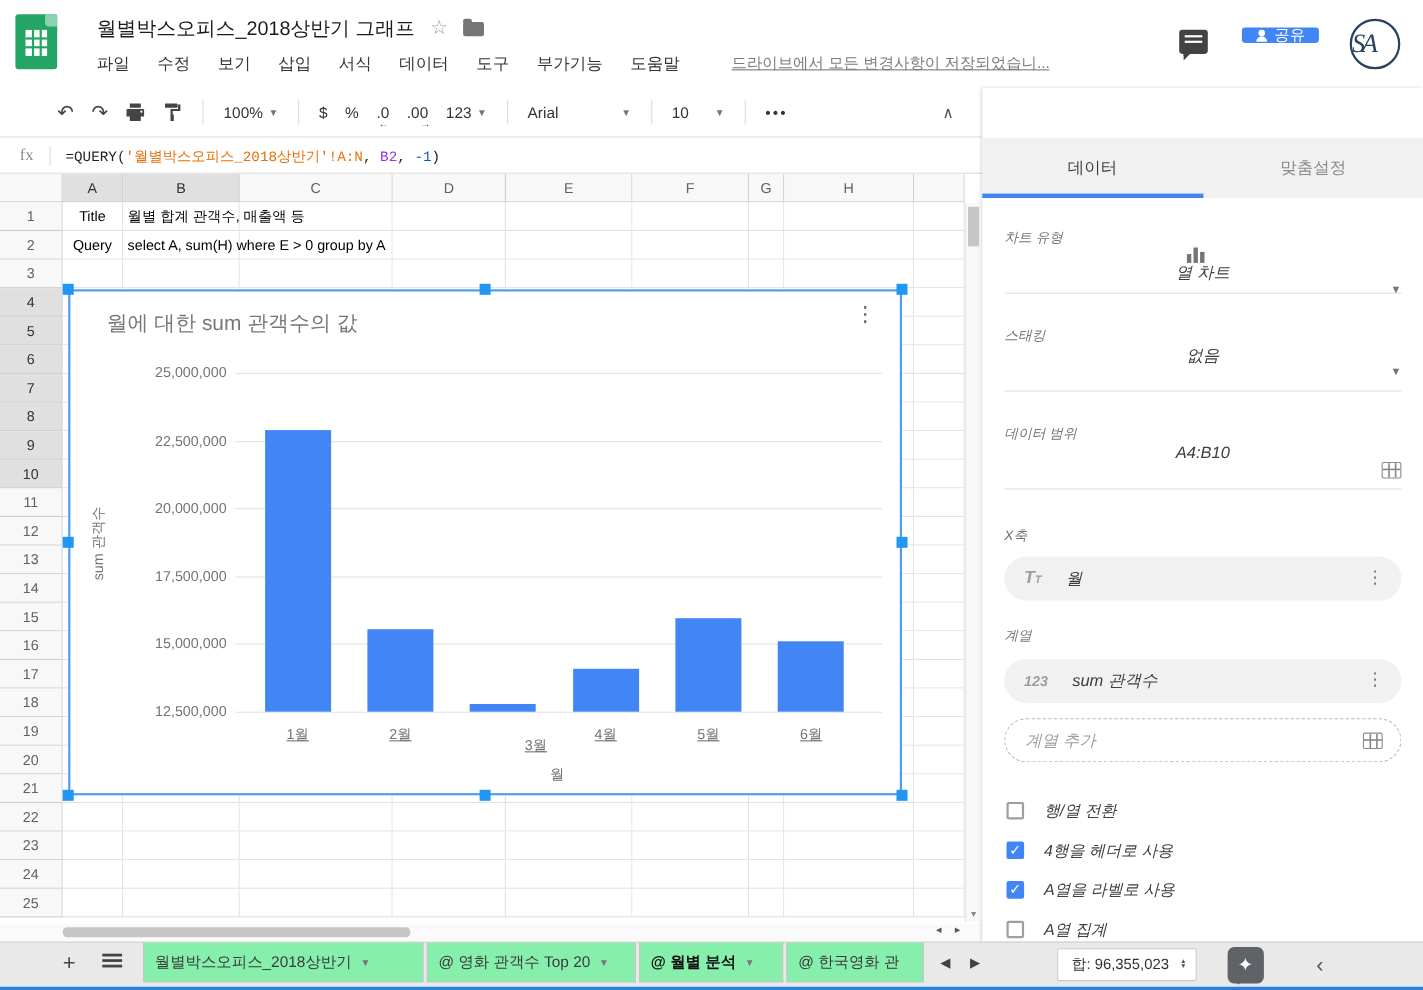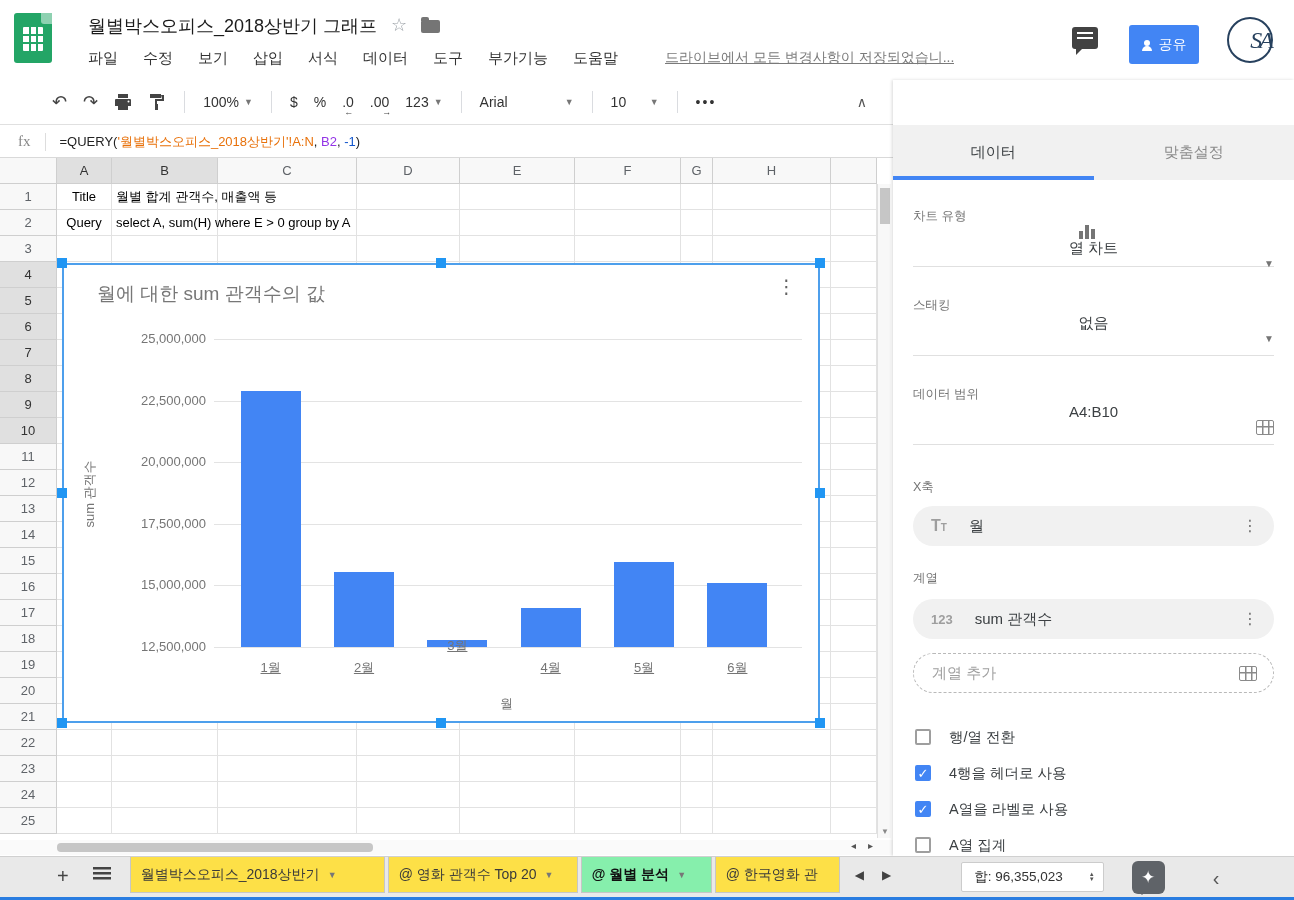--- a/index.html
+++ b/index.html
@@ -18,44 +18,44 @@
   #doc-title { font-size:18px; color:#1b1b1b; white-space:nowrap; }
   #star-icon { font-size:18px; color:#9aa0a6; margin-top:-2px; }
   #folder-icon { width:19px; height:13px; background:#757575; border-radius:2px; position:relative; }
   #folder-icon:before { content:""; position:absolute; left:0; top:-3px; width:8px; height:4px; background:#757575; border-radius:2px 2px 0 0; }
   #menu-row { left:88px; top:46px; height:24px; display:flex; align-items:center; }
   .menu-item { font-size:15px; color:#333; margin-right:25px; cursor:default; }
   #save-status { font-size:14px; color:#7a7a7a; text-decoration:underline; margin-left:22px; white-space:nowrap; max-width:360px; overflow:hidden; }
   #comment-btn { left:1072px; top:27px; width:26px; height:22px; background:#424242; border-radius:3px; }
   #comment-btn:before { content:""; position:absolute; left:4px; bottom:-6px; border:4px solid transparent; border-top-color:#424242; border-left-color:#424242; }
   #comment-btn .line { position:absolute; left:5px; width:16px; height:2px; background:#fff; }
-  #share-btn { left:1129px; top:25px; width:70px; height:39px; background:#4285f4; border-radius:3px; display:flex; align-items:center; justify-content:center; gap:7px; color:#fff; font-size:14px; }
+  #share-btn { left:1129px; top:25px; width:70px; height:14px; background:#4285f4; border-radius:3px; display:flex; align-items:center; justify-content:center; gap:7px; color:#fff; font-size:14px; }
   .person-icon { width:10px; height:10px; position:relative; }
   .person-icon:before { content:""; position:absolute; left:2px; top:0; width:6px; height:6px; border-radius:50%; background:#fff; }
   .person-icon:after { content:""; position:absolute; left:0; top:6px; width:10px; height:5px; border-radius:5px 5px 0 0; background:#fff; }
-  #avatar { left:1227px; top:17px; width:46px; height:46px; border-radius:50%; border:2px solid #27415e; display:flex; align-items:center; justify-content:flex-end; background:#fff; }
+  #avatar { left:1227px; top:17px; width:46px; height:46px; border-radius:50%; border:2px solid #27415e; display:flex; align-items:center; justify-content:flex-start; background:#fff; }
   #avatar span { font-family:"Liberation Serif",serif; font-style:italic; font-size:24px; color:#27415e; letter-spacing:-3px; }
 
   
   #toolbar { left:0; top:80px; width:893px; height:45px; background:#fff; border-bottom:1px solid #e0e0e0; display:flex; align-items:center; color:#444; }
   .tb-icon { font-size:18px; color:#444; text-align:center; }
   .tb-sep { width:1px; height:22px; background:#dadce0; margin:0 10px; }
   .tb-btn { display:flex; align-items:center; justify-content:center; height:30px; padding:0 8px; cursor:default; }
   .caret { font-size:9px; color:#777; margin-left:5px; }
   .tb-txt { font-size:14px; color:#333; }
   .dec-wrap { position:relative; font-size:14px; color:#333; }
   .dec-wrap .arr { position:absolute; font-size:9px; color:#444; bottom:-7px; }
   svg.icon { display:block; }
   #collapse-btn { margin-left:auto; margin-right:26px; font-size:14px; color:#555; }
 
   
   #formulabar { left:0; top:126px; width:893px; height:32px; background:#fff; border-bottom:1px solid #d9d9d9; display:flex; align-items:center; }
   #fx { font-family:"Liberation Serif",serif; font-size:15px; color:#888; margin:0 14px 0 18px; }
   #fx-sep { width:1px; height:18px; background:#ddd; margin-right:14px; }
-  #formula-text { font-family:Liberation Sans, sans-serif; font-size:13px; white-space:nowrap; }
+  #formula-text { font-family:Liberation Mono, monospace; font-size:13px; white-space:nowrap; }
 
   
   #grid { left:0; top:158px; width:877px; height:680px; display:grid; grid-auto-rows:26px; background:#fff; overflow:hidden; }
   .ghead { background:#f8f8f8; border-right:1px solid #cfcfcf; border-bottom:1px solid #cfcfcf; font-size:13px; color:#5f6368; display:flex; align-items:center; justify-content:center; }
   .ghead.hl { background:#e0e0e0; color:#333; }
   .gcell { border-right:1px solid #e2e2e2; border-bottom:1px solid #e2e2e2; font-size:13px; color:#000; position:relative; background:#fff; }
   .gcell span.val { position:absolute; left:0; top:0; height:25px; line-height:25px; padding:0 4px; white-space:nowrap; z-index:2; }
   .gcell span.center { width:100%; text-align:center; }
 
   
@@ -81,21 +81,21 @@
 
   
   #panel { left:893px; top:80px; width:401px; height:776px; background:#fff; box-shadow:-1px 0 3px rgba(0,0,0,.15); }
   #panel-header { position:absolute; left:0; top:0; width:401px; height:45px; background:#616161; color:#fff; display:flex; align-items:center; padding:0 20px 0 32px; }
   #panel-title { font-size:16px; flex:1; }
   #panel-close { font-size:20px; color:#fff; }
   #panel-tabs { position:absolute; left:0; top:45px; width:401px; height:55px; background:#f1f1f1; display:flex; }
   .ptab { flex:1; display:flex; align-items:center; justify-content:center; font-size:15px; color:#8a8a8a; position:relative; }
   .ptab.active { color:#3c4043; }
   .ptab.active:after { content:""; position:absolute; left:0; bottom:0; width:100%; height:4px; background:#4285f4; }
-  #panel-body { position:absolute; left:0; top:100px; width:401px; bottom:0; padding:0 20px; }
+  #panel-body { position:absolute; left:0; top:100px; width:401px; bottom:0; padding:0 20px;font-style:italic; }
   .sec-label { font-size:12.5px; color:#757575; }
   .sel-row { display:flex; align-items:center; height:42px; border-bottom:1px solid #e0e0e0; font-size:15px; color:#3c4043;flex-direction:column; }
   .sel-caret { margin-left:auto; font-size:10px; color:#757575; }
   .ctype-icon { display:inline-flex; align-items:flex-end; gap:2px; height:14px; margin-right:14px; }
   .ctype-icon i { display:block; width:4px; background:#757575; }
   .grid-icon { margin-left:auto; width:18px; height:15px; border:1.5px solid #8a8a8a; border-radius:2px;
     background-image:linear-gradient(#8a8a8a,#8a8a8a),linear-gradient(#8a8a8a,#8a8a8a),linear-gradient(#8a8a8a,#8a8a8a); background-size:100% 1.5px,1.5px 100%,1.5px 100%; background-position:0 5px,5px 0,10.5px 0; background-repeat:no-repeat; }
   .pill { display:flex; align-items:center; height:40px; background:#f1f1f1; border-radius:20px; padding:0 16px 0 18px; font-size:15px; color:#3c4043; }
   .pill .picon { color:#9e9e9e; font-weight:bold; margin-right:22px; }
   .tt-icon { font-size:10px; letter-spacing:0; }
@@ -105,25 +105,25 @@
   .cb-row { display:flex; align-items:center; height:36px; gap:18px; padding-left:2px; }
   .cb { width:16px; height:16px; border:2px solid #9e9e9e; border-radius:2px; }
   .cb.on { background:#4285f4; border-color:#4285f4; color:#fff; font-size:13px; font-weight:bold; display:flex; align-items:center; justify-content:center; }
   .cb-label { font-size:14.5px; color:#3c4043; }
 
   
   #bottombar { left:0; top:856px; width:1294px; height:41px; background:#e9e9e9; border-top:1px solid #d0d0d0; display:flex; align-items:flex-start; }
   #add-sheet { margin:8px 0 0 57px; font-size:20px; color:#444; }
   #all-sheets { margin:10px 0 0 24px; width:18px; height:14px; background-image:linear-gradient(#444,#444),linear-gradient(#444,#444),linear-gradient(#444,#444); background-size:18px 2.5px; background-position:0 0,0 5px,0 10px; background-repeat:no-repeat; }
   #sheet-tabs { display:flex; margin-left:19px; height:36px; }
-  .stab { height:36px; border:1px solid #c6c6c6; border-top:none; background:#fde047; display:flex; align-items:center; padding:0 10px; font-size:14px; color:#3a3a3a; white-space:nowrap; overflow:hidden; margin-right:3px; }
+  .stab { height:36px; border:1px solid #c6c6c6; border-top:none; background:#86efac; display:flex; align-items:center; padding:0 10px; font-size:14px; color:#3a3a3a; white-space:nowrap; overflow:hidden; margin-right:3px; }
   .stab .caret { margin-left:8px; }
   .stab.active { background:#86efac; font-weight:bold; color:#111; border-color:#c6c6c6; }
   #tab-nav { display:flex; gap:18px; margin:11px 0 0 12px; font-size:12px; color:#424242; }
-  #sum-box { margin:5px 0 0 70px; height:30px; background:#fff; border:1px solid #ccc; border-radius:2px; display:flex; align-items:center; padding:0 8px 0 12px; font-size:13.5px; color:#333; gap:26px; }
+  #sum-box { margin:5px 0 0 70px; height:30px; background:#fff; border:1px solid #ccc; border-radius:2px; display:flex; align-items:center; padding:0 8px 0 12px; font-size:13.5px; color:#333; gap:10px; }
   #sum-spin { display:flex; flex-direction:column; font-size:6px; color:#555; line-height:5px; }
   #explore-btn { margin:4px 0 0 28px; width:33px; height:33px; background:#5f6368; border-radius:6px; color:#fff; display:flex; align-items:center; justify-content:center; font-size:17px; position:relative; }
   #explore-btn:after { content:""; position:absolute; left:6px; bottom:-5px; border:4px solid transparent; border-top-color:#5f6368; }
   #panel-collapse { margin:10px 0 0 48px; font-size:20px; color:#555; }
   #bottom-edge { left:0; top:897px; width:1294px; height:3px; background:#2a7de1; z-index:30; }
 </style>
 </head>
 <body>
 
 <div id="topbar" class="abs">
@@ -523,21 +523,21 @@
       <div class="ytick" style="left: 52px; top: 189.2px;">20,000,000</div>
       <div class="gridline" style="left: 150px; top: 135.6px; width: 588px;"></div>
       <div class="ytick" style="left: 52px; top: 127.6px;">22,500,000</div>
       <div class="gridline" style="left: 150px; top: 74px; width: 588px;"></div>
       <div class="ytick" style="left: 52px; top: 66px;">25,000,000</div>
       <div class="bar" style="left: 176.667px; top: 125.744px; width: 60px; height: 256.256px; background: rgb(66, 133, 244);"></div>
       <div class="xtick" style="left: 166.667px; top: 394px;">1월</div>
       <div class="bar" style="left: 270px; top: 306.848px; width: 60px; height: 75.152px; background: rgb(66, 133, 244);"></div>
       <div class="xtick" style="left: 260px; top: 394px;">2월</div>
       <div class="bar" style="left: 363.333px; top: 374.854px; width: 60px; height: 7.1456px; background: rgb(66, 133, 244);"></div>
-      <div class="xtick" style="left: 353.333px; top: 372px;">3월</div>
+      <div class="xtick" style="left: 353.333px; top: 404px; text-align: right;">3월</div>
       <div class="bar" style="left: 456.667px; top: 343.069px; width: 60px; height: 38.9312px; background: rgb(66, 133, 244);"></div>
       <div class="xtick" style="left: 446.667px; top: 394px;">4월</div>
       <div class="bar" style="left: 550px; top: 297.485px; width: 60px; height: 84.5152px; background: rgb(66, 133, 244);"></div>
       <div class="xtick" style="left: 540px; top: 394px;">5월</div>
       <div class="bar" style="left: 643.333px; top: 317.812px; width: 60px; height: 64.1878px; background: rgb(66, 133, 244);"></div>
       <div class="xtick" style="left: 633.333px; top: 394px;">6월</div>
     </div>
   <div class="handle" style="left:-5px;top:-5px"></div>
   <div class="handle" style="left:374px;top:-5px"></div>
   <div class="handle" style="right:-5px;top:-5px"></div>

